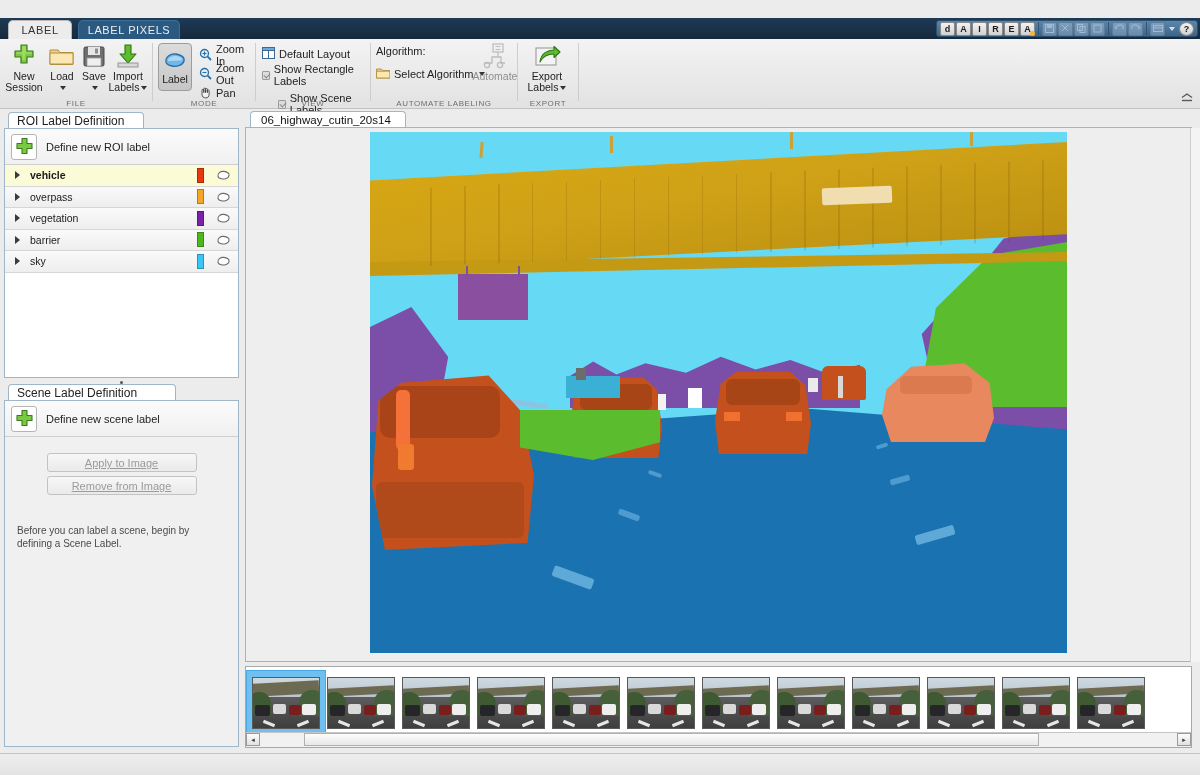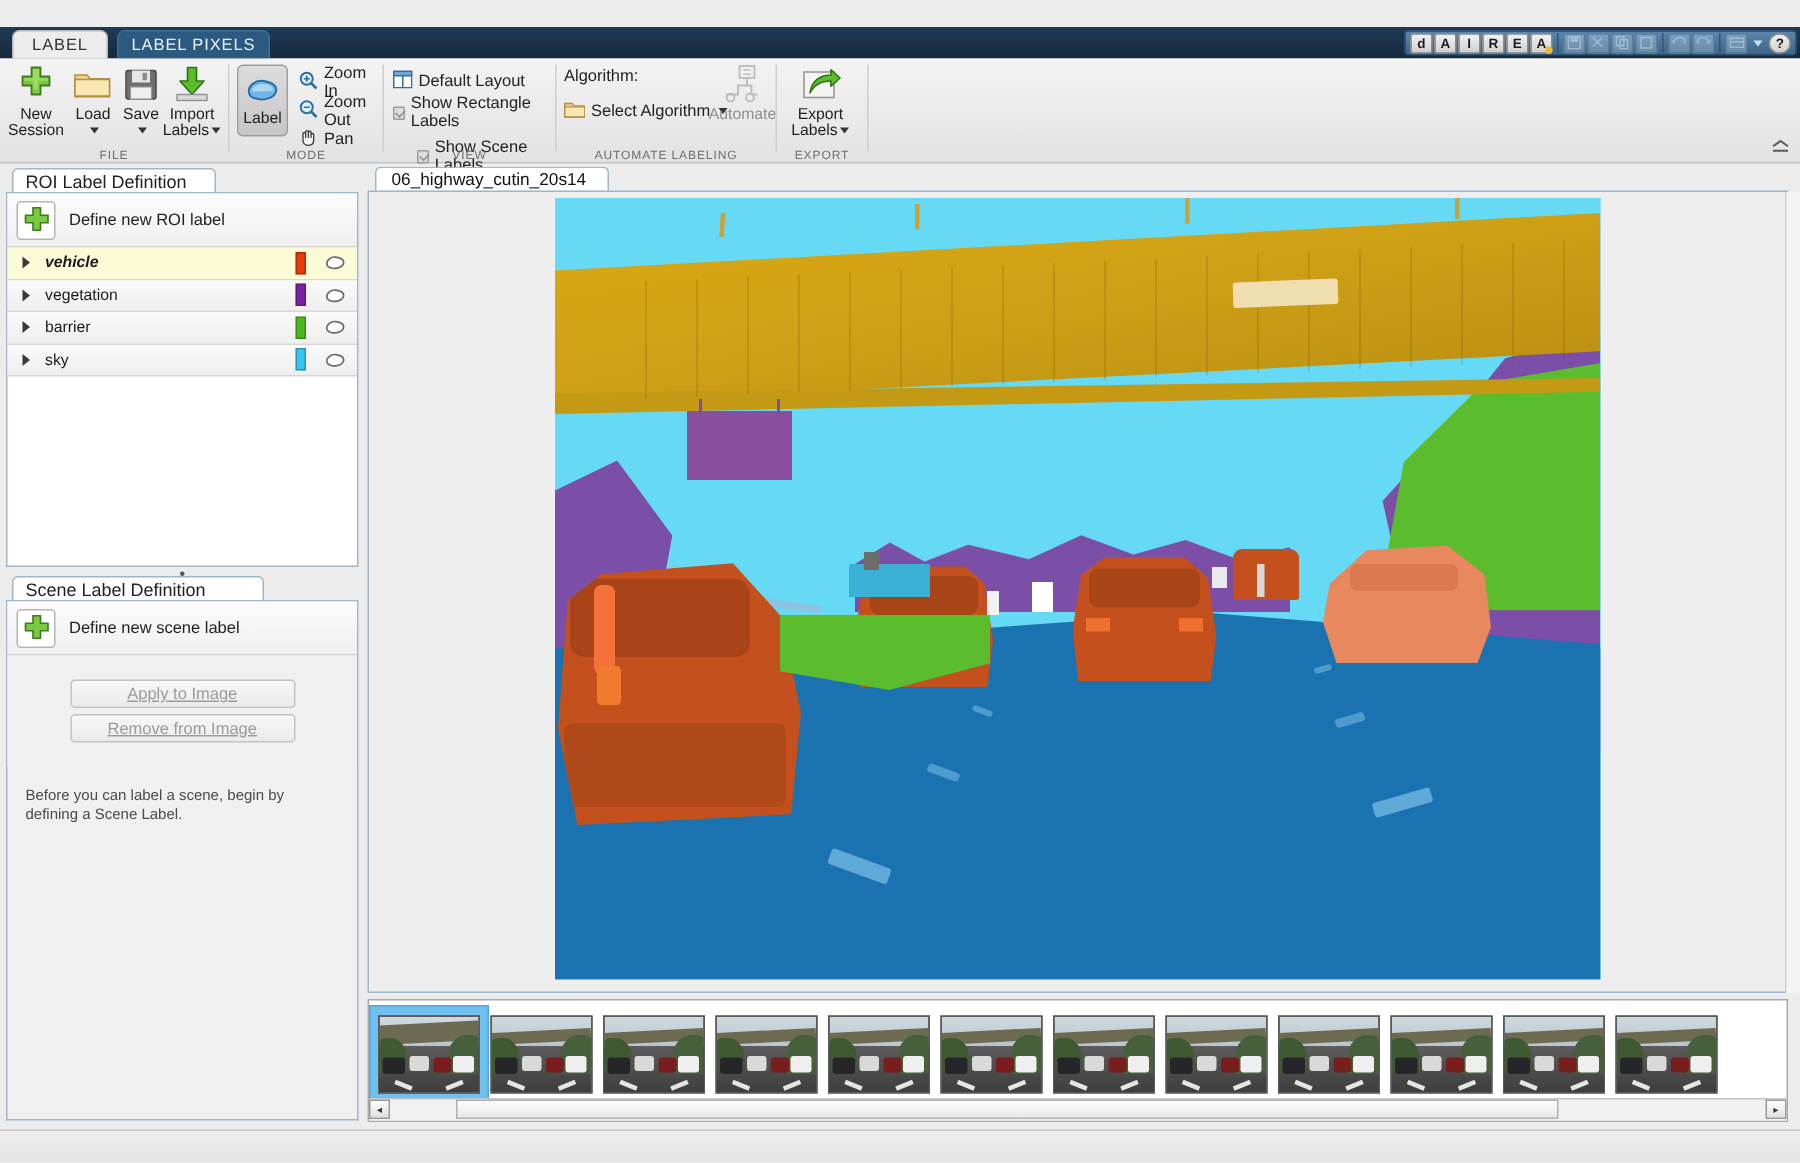--- a/index.html
+++ b/index.html
@@ -104,21 +104,21 @@
      border-radius:3px; display:flex;align-items:center;justify-content:center; }
   .definerow .dtext { margin-left:9px; font-size:11px; color:#222; }
 
   .lblrow { position:relative; height:21.5px; display:flex; align-items:center;
      background:linear-gradient(to bottom,#fafafa,#eeeeee);
      border-bottom:1px solid #d6d6d6; padding-left:10px; }
   .lblrow.sel { background:#fcfbd8; }
   .tri { width:0;height:0;border-top:4px solid transparent;border-bottom:4px solid transparent;
      border-left:5px solid #3a3a3a; margin-right:10px; }
   .lblname { font-size:10.5px; color:#1a1a1a; flex:1; }
-  .lblrow.sel .lblname { font-weight:bold;font-style:italic; }
+  .lblrow.sel .lblname { font-weight:bold; }
   .swatch { width:7px; height:15px; margin-right:10px; border:1px solid rgba(0,0,0,.25); }
   .shapeicon { width:18px; margin-right:6px; display:flex; align-items:center; justify-content:center;}
 
   .scenebtn { display:block; width:150px; height:19px; margin:0 auto 4px auto;
      background:linear-gradient(to bottom,#f7f7f7,#eaeaea);
      border:1px solid #c3c3c3; border-radius:3px;
      font-size:11px; color:#9b9b9b; text-align:center; line-height:18px; cursor:default;text-decoration:underline;}
   .hinttext { position:absolute; font-size:10px; color:#4a4a4a; line-height:13px; }
   .doc-tab { position:absolute; height:17px; background:#fff; border:1px solid #9fb6c9;
      border-bottom:none; border-radius:4px 4px 0 0; font-size:11.5px; line-height:16px;
@@ -402,20 +402,30 @@
           <div class="lblname">vehicle</div>
           <div class="swatch" style="background: rgb(232, 56, 13);"></div>
           <div class="shapeicon">
             <svg width="15" height="12" viewBox="0 0 15 12">
               <path d="M2 7.5 C1.2 4.5 4.6 2 7.8 2.4 C11 2.8 13.6 4 13 6.6 C12.4 9.2 8.6 10.4 5.4 9.8 C3.2 9.4 2.4 9 2 7.5 Z" fill="#ffffff" stroke="#6b6b6b" stroke-width="1.1"></path>
             </svg>
           </div>
         </div>
         <div class="lblrow">
           <div class="tri"></div>
+          <div class="lblname">overpass</div>
+          <div class="swatch" style="background: rgb(245, 166, 35);"></div>
+          <div class="shapeicon">
+            <svg width="15" height="12" viewBox="0 0 15 12">
+              <path d="M2 7.5 C1.2 4.5 4.6 2 7.8 2.4 C11 2.8 13.6 4 13 6.6 C12.4 9.2 8.6 10.4 5.4 9.8 C3.2 9.4 2.4 9 2 7.5 Z" fill="#ffffff" stroke="#6b6b6b" stroke-width="1.1"></path>
+            </svg>
+          </div>
+        </div>
+        <div class="lblrow">
+          <div class="tri"></div>
           <div class="lblname">vegetation</div>
           <div class="swatch" style="background: rgb(123, 34, 168);"></div>
           <div class="shapeicon">
             <svg width="15" height="12" viewBox="0 0 15 12">
               <path d="M2 7.5 C1.2 4.5 4.6 2 7.8 2.4 C11 2.8 13.6 4 13 6.6 C12.4 9.2 8.6 10.4 5.4 9.8 C3.2 9.4 2.4 9 2 7.5 Z" fill="#ffffff" stroke="#6b6b6b" stroke-width="1.1"></path>
             </svg>
           </div>
         </div>
         <div class="lblrow">
           <div class="tri"></div>

